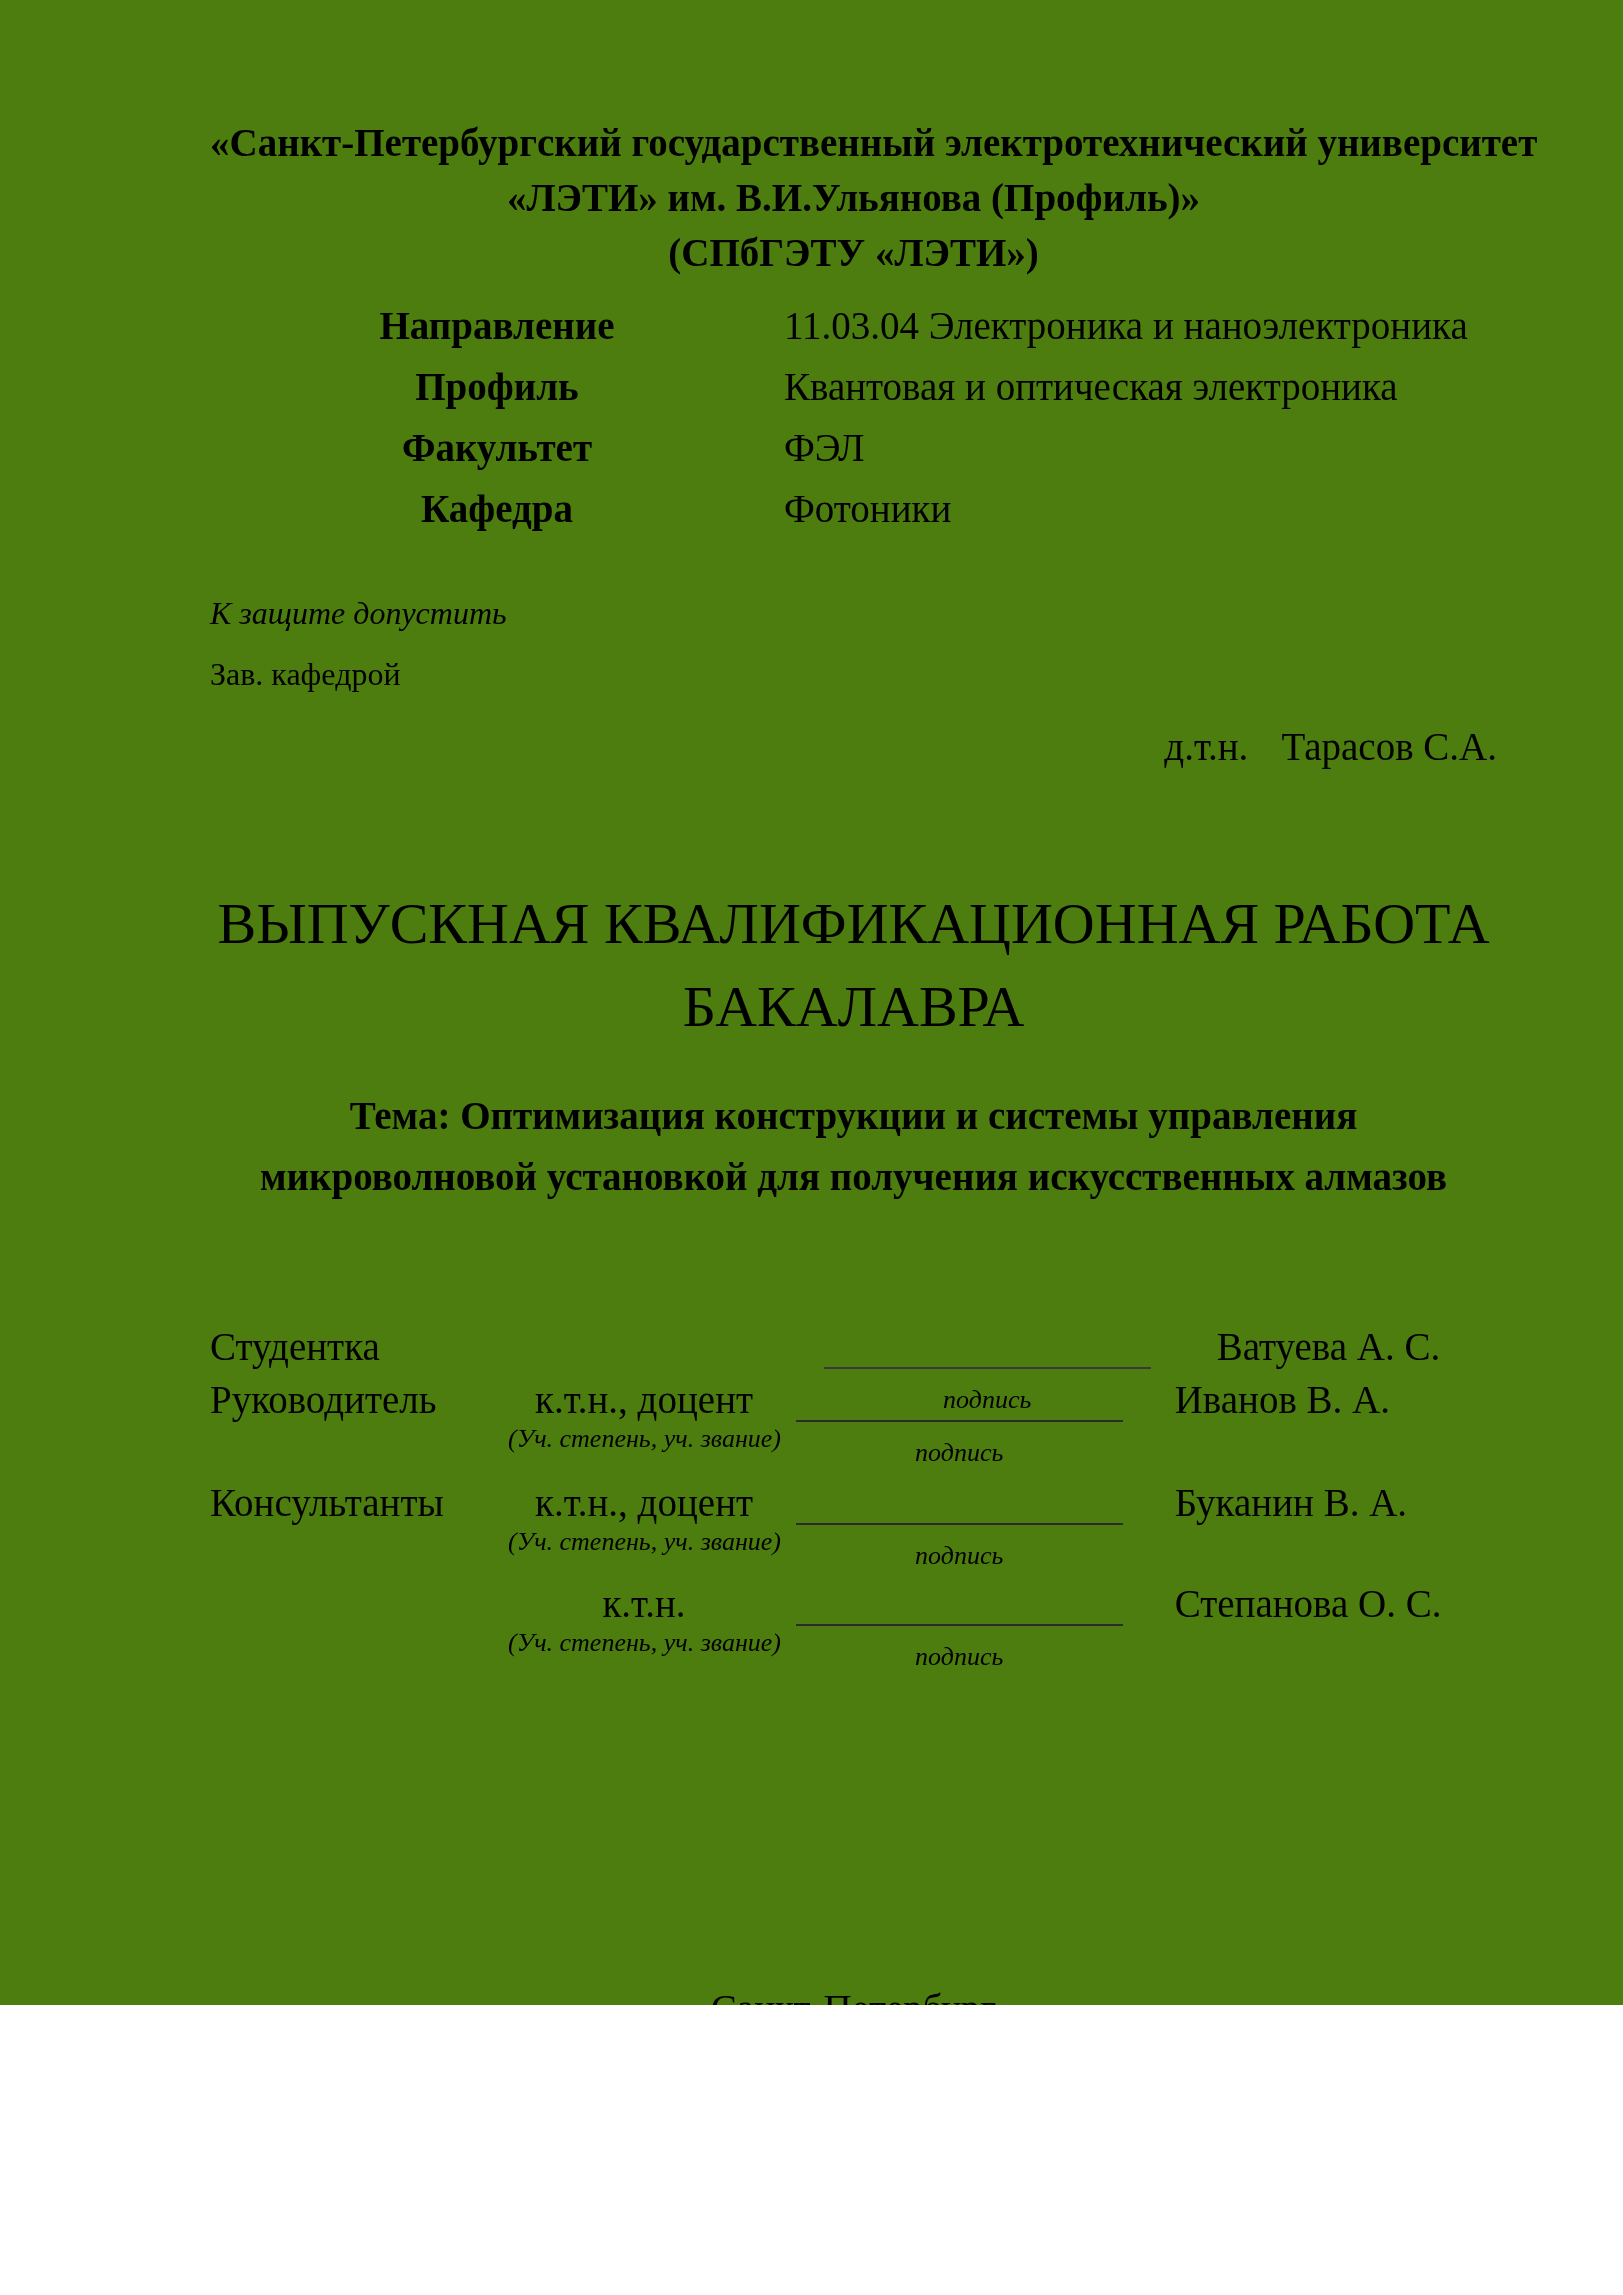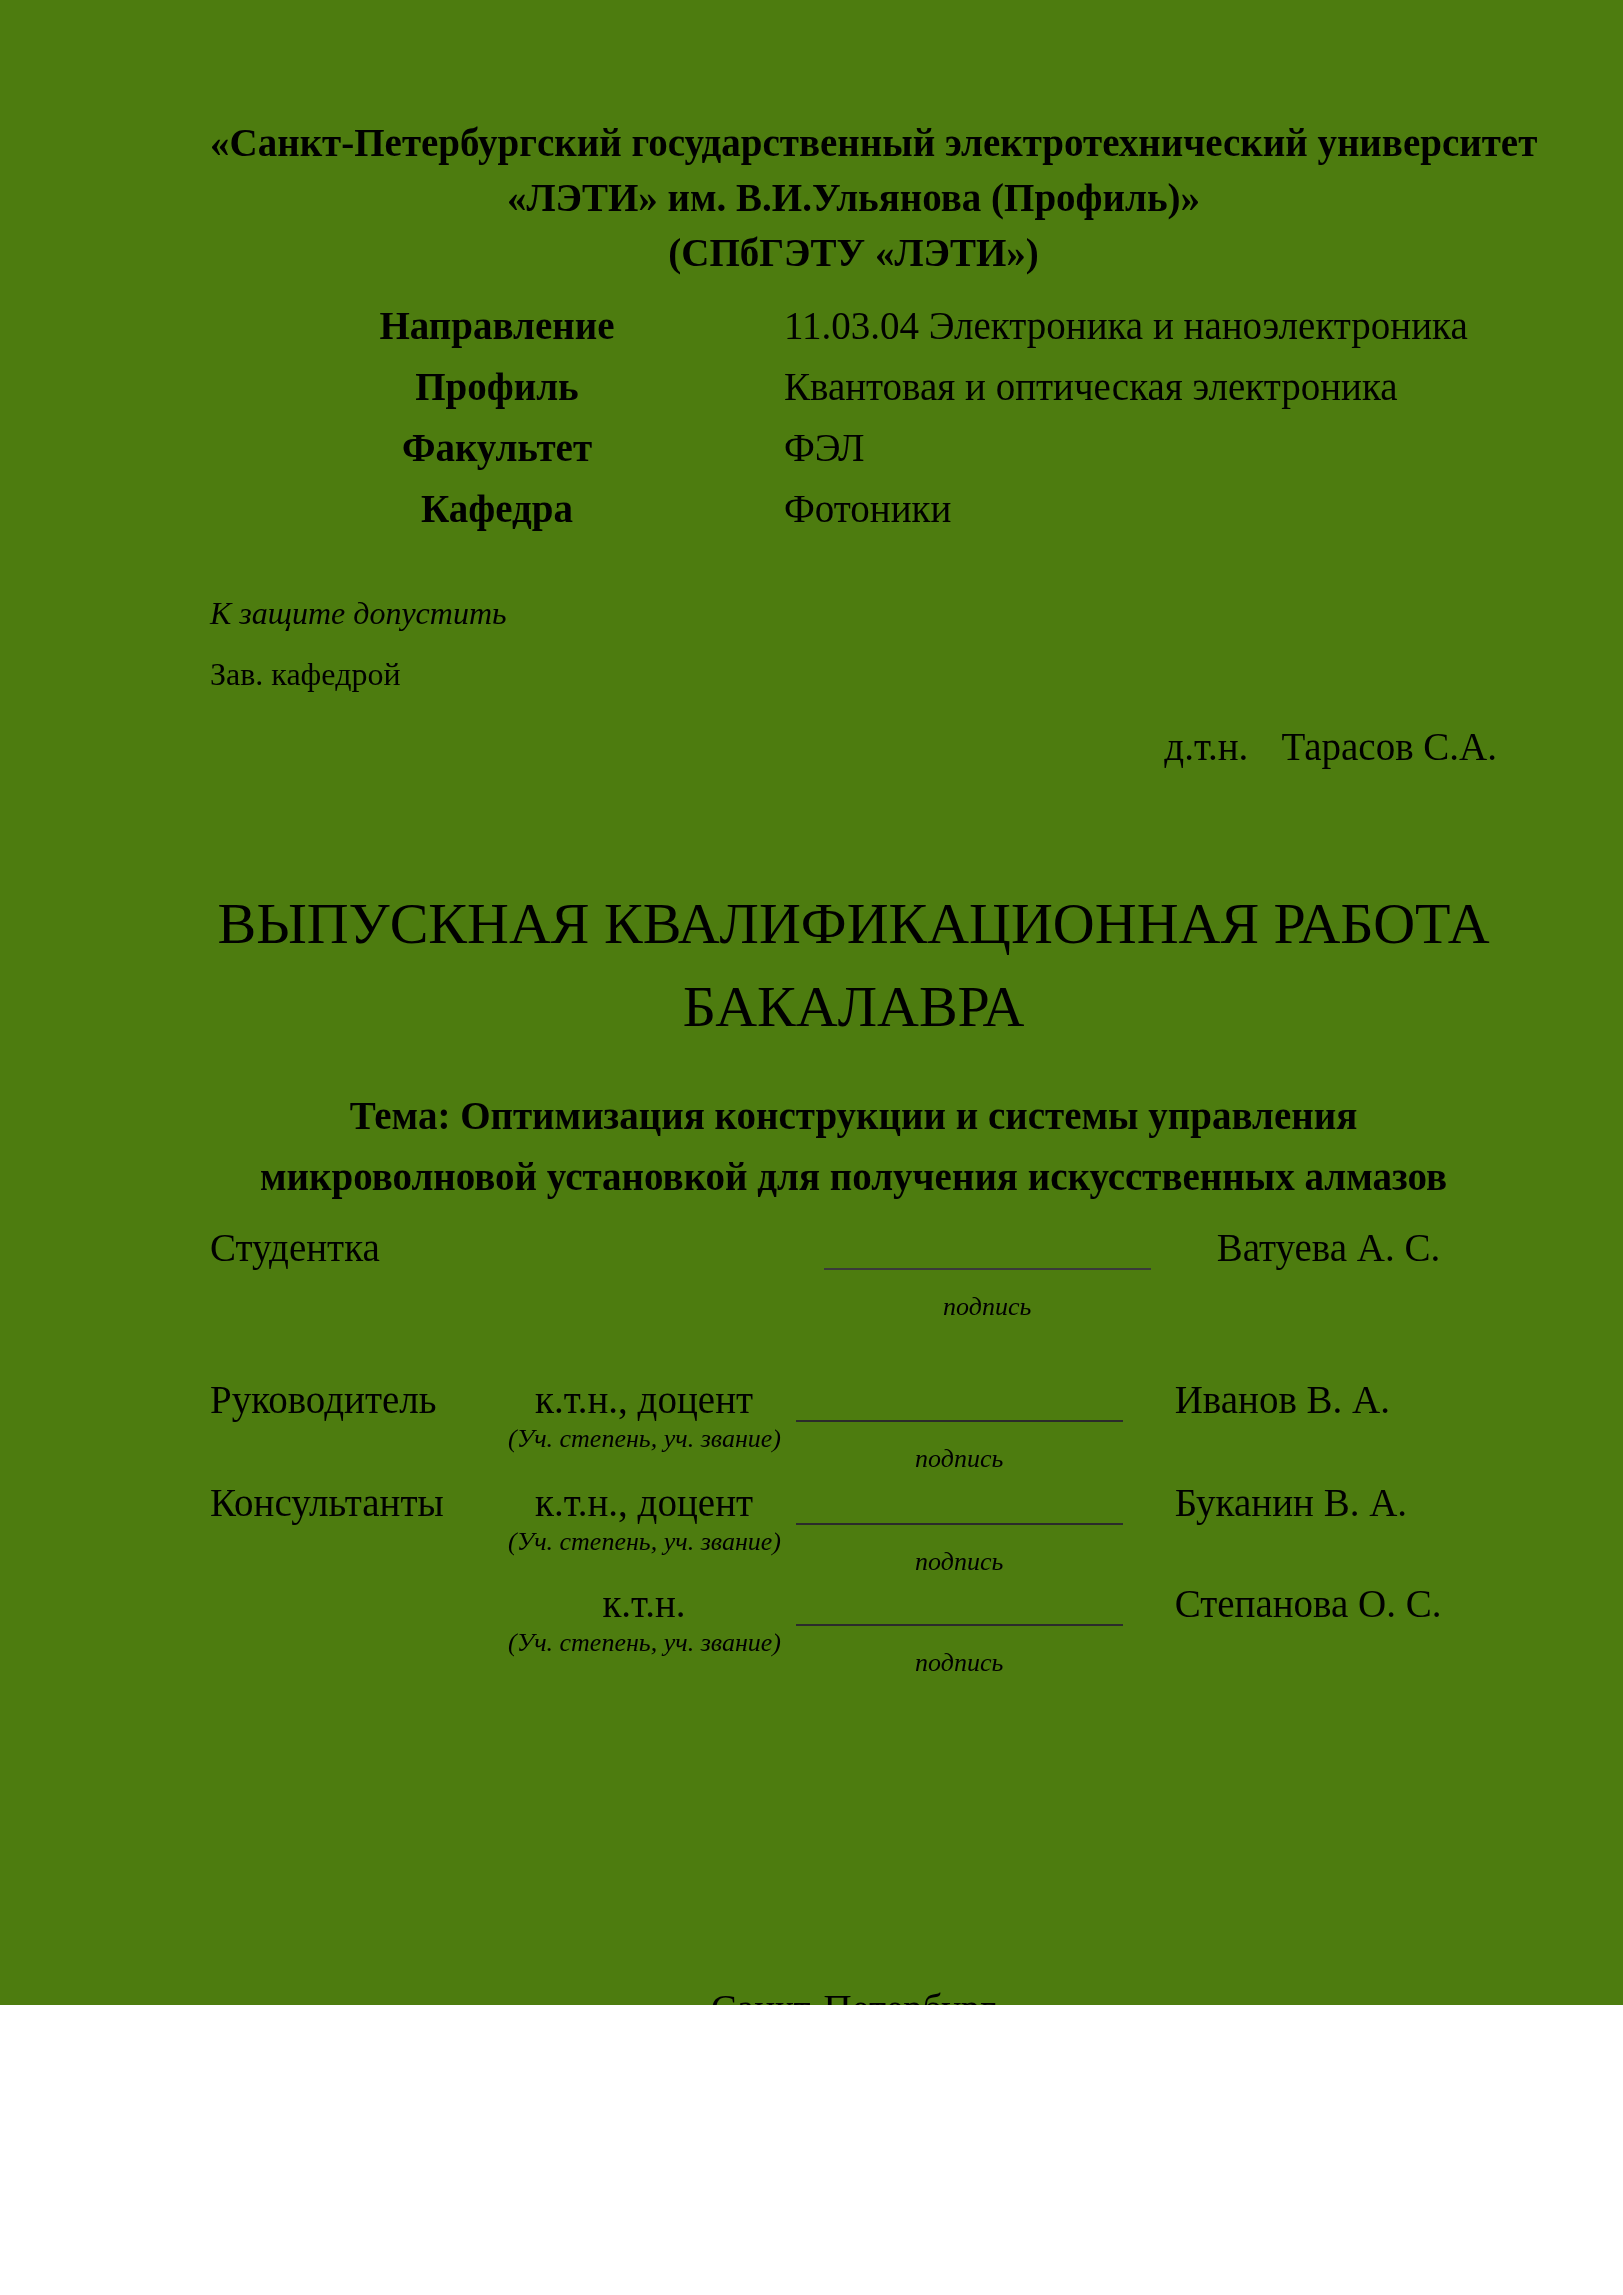--- a/index.html
+++ b/index.html
@@ -52,37 +52,37 @@
     text-align: center; font-size: 39px; font-weight: bold; line-height: 61px;
     white-space: nowrap;
   }
 
   
   .sig-row {
     position: absolute; left: 210px; width: 1350px;
     display: flex; align-items: flex-start;
     font-size: 39px;
   }
-  .sig-row-1 { top: 1226px; gap: 14px; }
+  .sig-row-1 { top: 1325px; gap: 14px; }
   .sig-row-2 { top: 1378px; }
   .sig-row-3 { top: 1481px; }
   .sig-row-4 { top: 1582px; }
   .sig-role { width: 298px; line-height: 44px; white-space: nowrap; }
   .sig-degree { width: 272px; text-align: center; }
   .sig-degree-text { display: block; line-height: 44px; white-space: nowrap; }
   .sig-degree-caption {
     display: block; font-size: 26px; font-style: italic; line-height: 30px;
     margin-top: 1.6px; white-space: nowrap;
   }
   .sig-line-col { width: 327px; margin-left: 15.7px; }
   .sig-line { height: 42px; border-bottom: 2.4px solid #2b2b2b; }
   .sig-row-1 .sig-line { border-bottom-color: #3a3a3a; }
   .sig-sign-caption {
     text-align: center; font-size: 26px; font-style: italic; line-height: 30px;
-    margin-top: 22px;
+    margin-top: 16px;
   }
   .sig-name { margin-left: 52px; line-height: 44px; flex: 1; white-space: nowrap; }
 
   
   .footer {
     position: absolute; left: 168px; top: 1975px; width: 1371px;
     text-align: center; font-size: 39px; line-height: 67px;
   }
 </style>
 </head>

